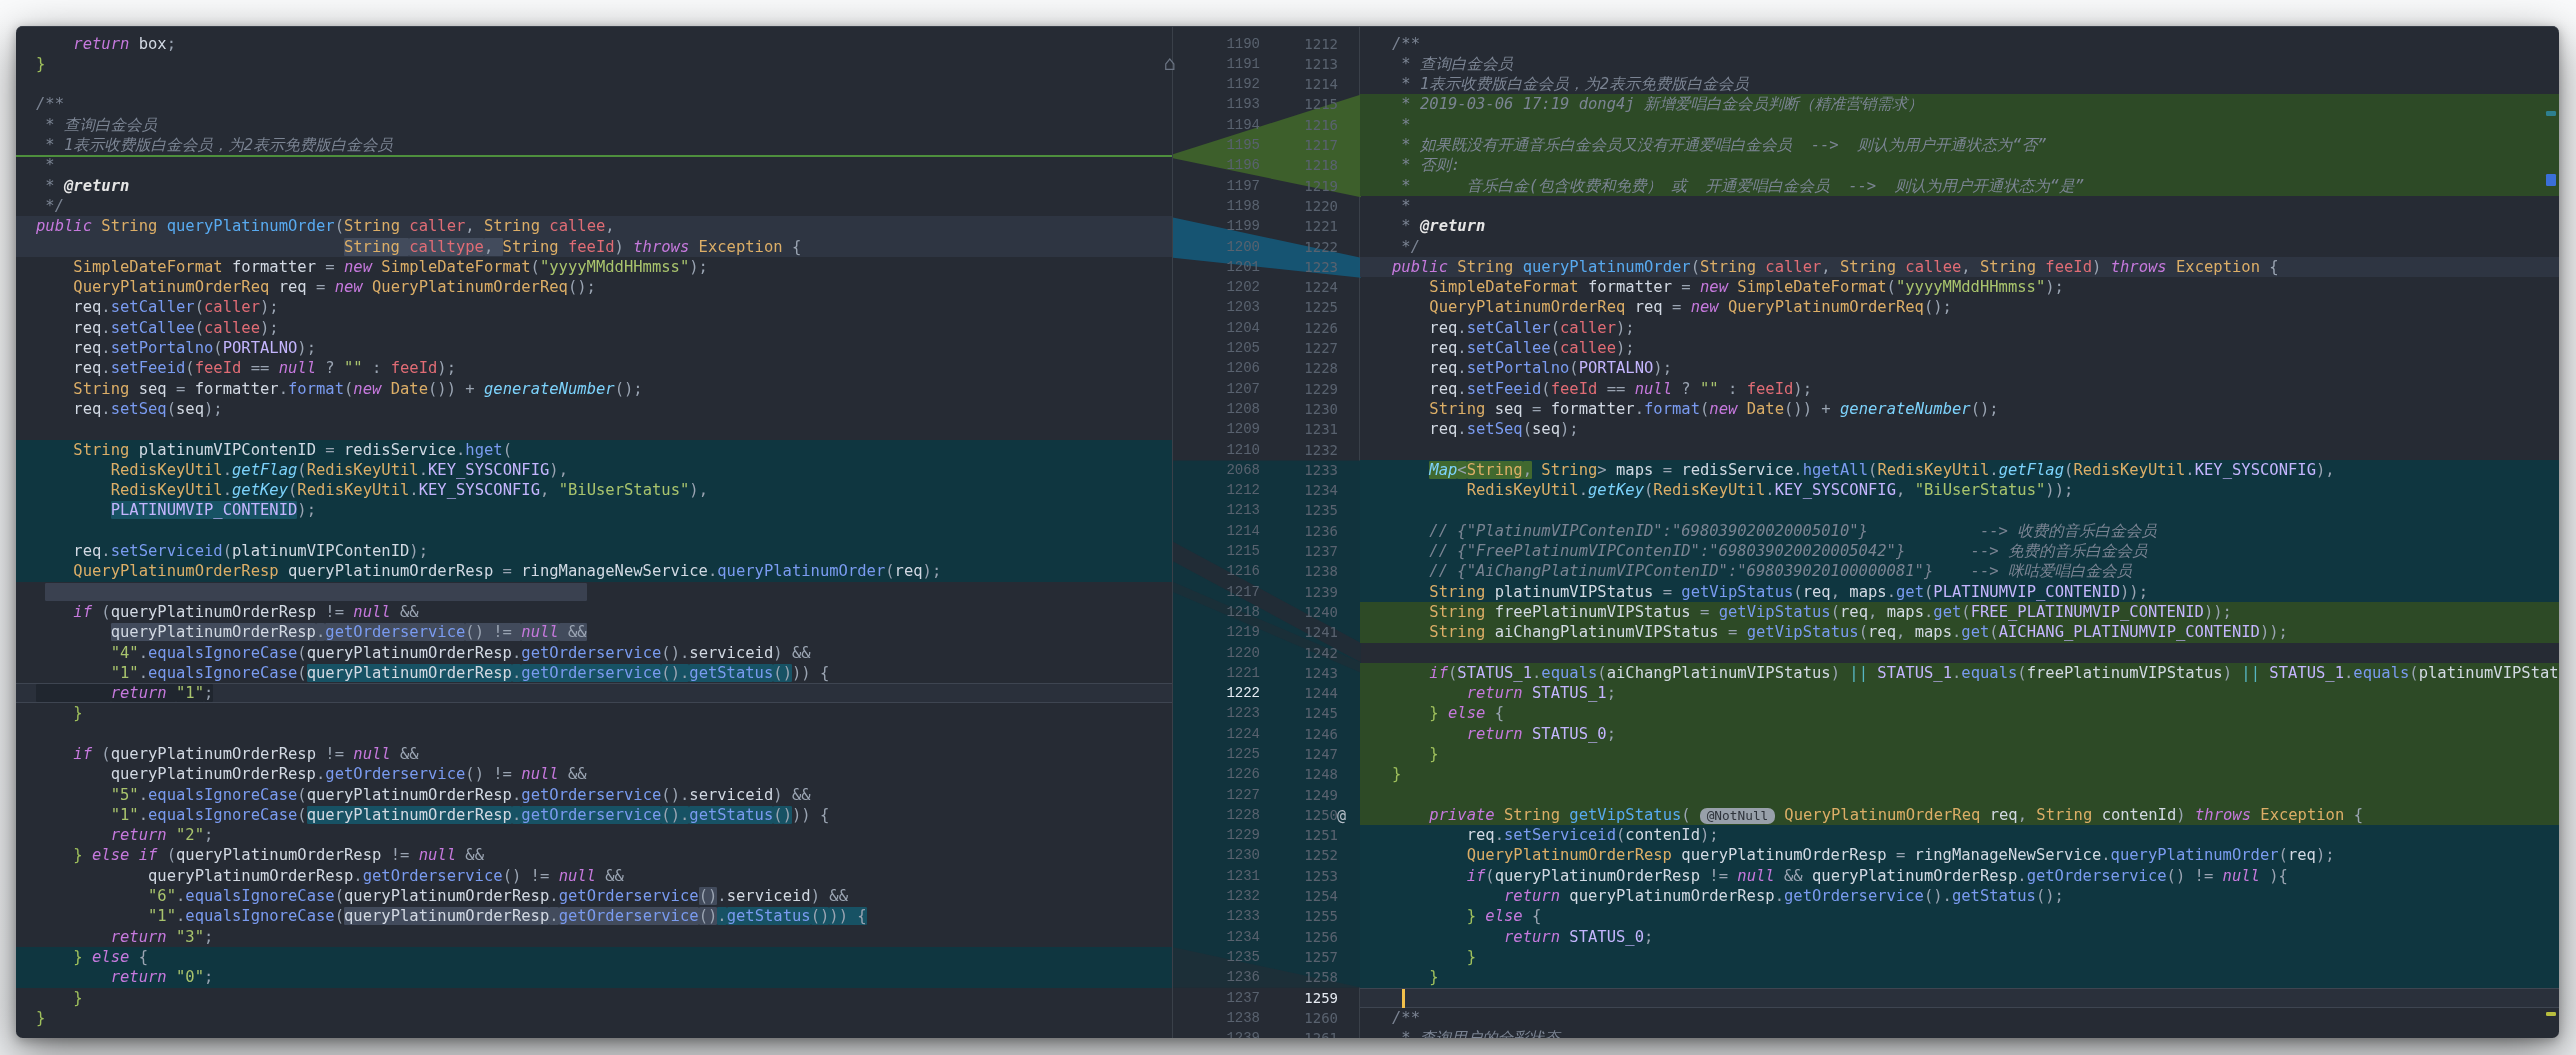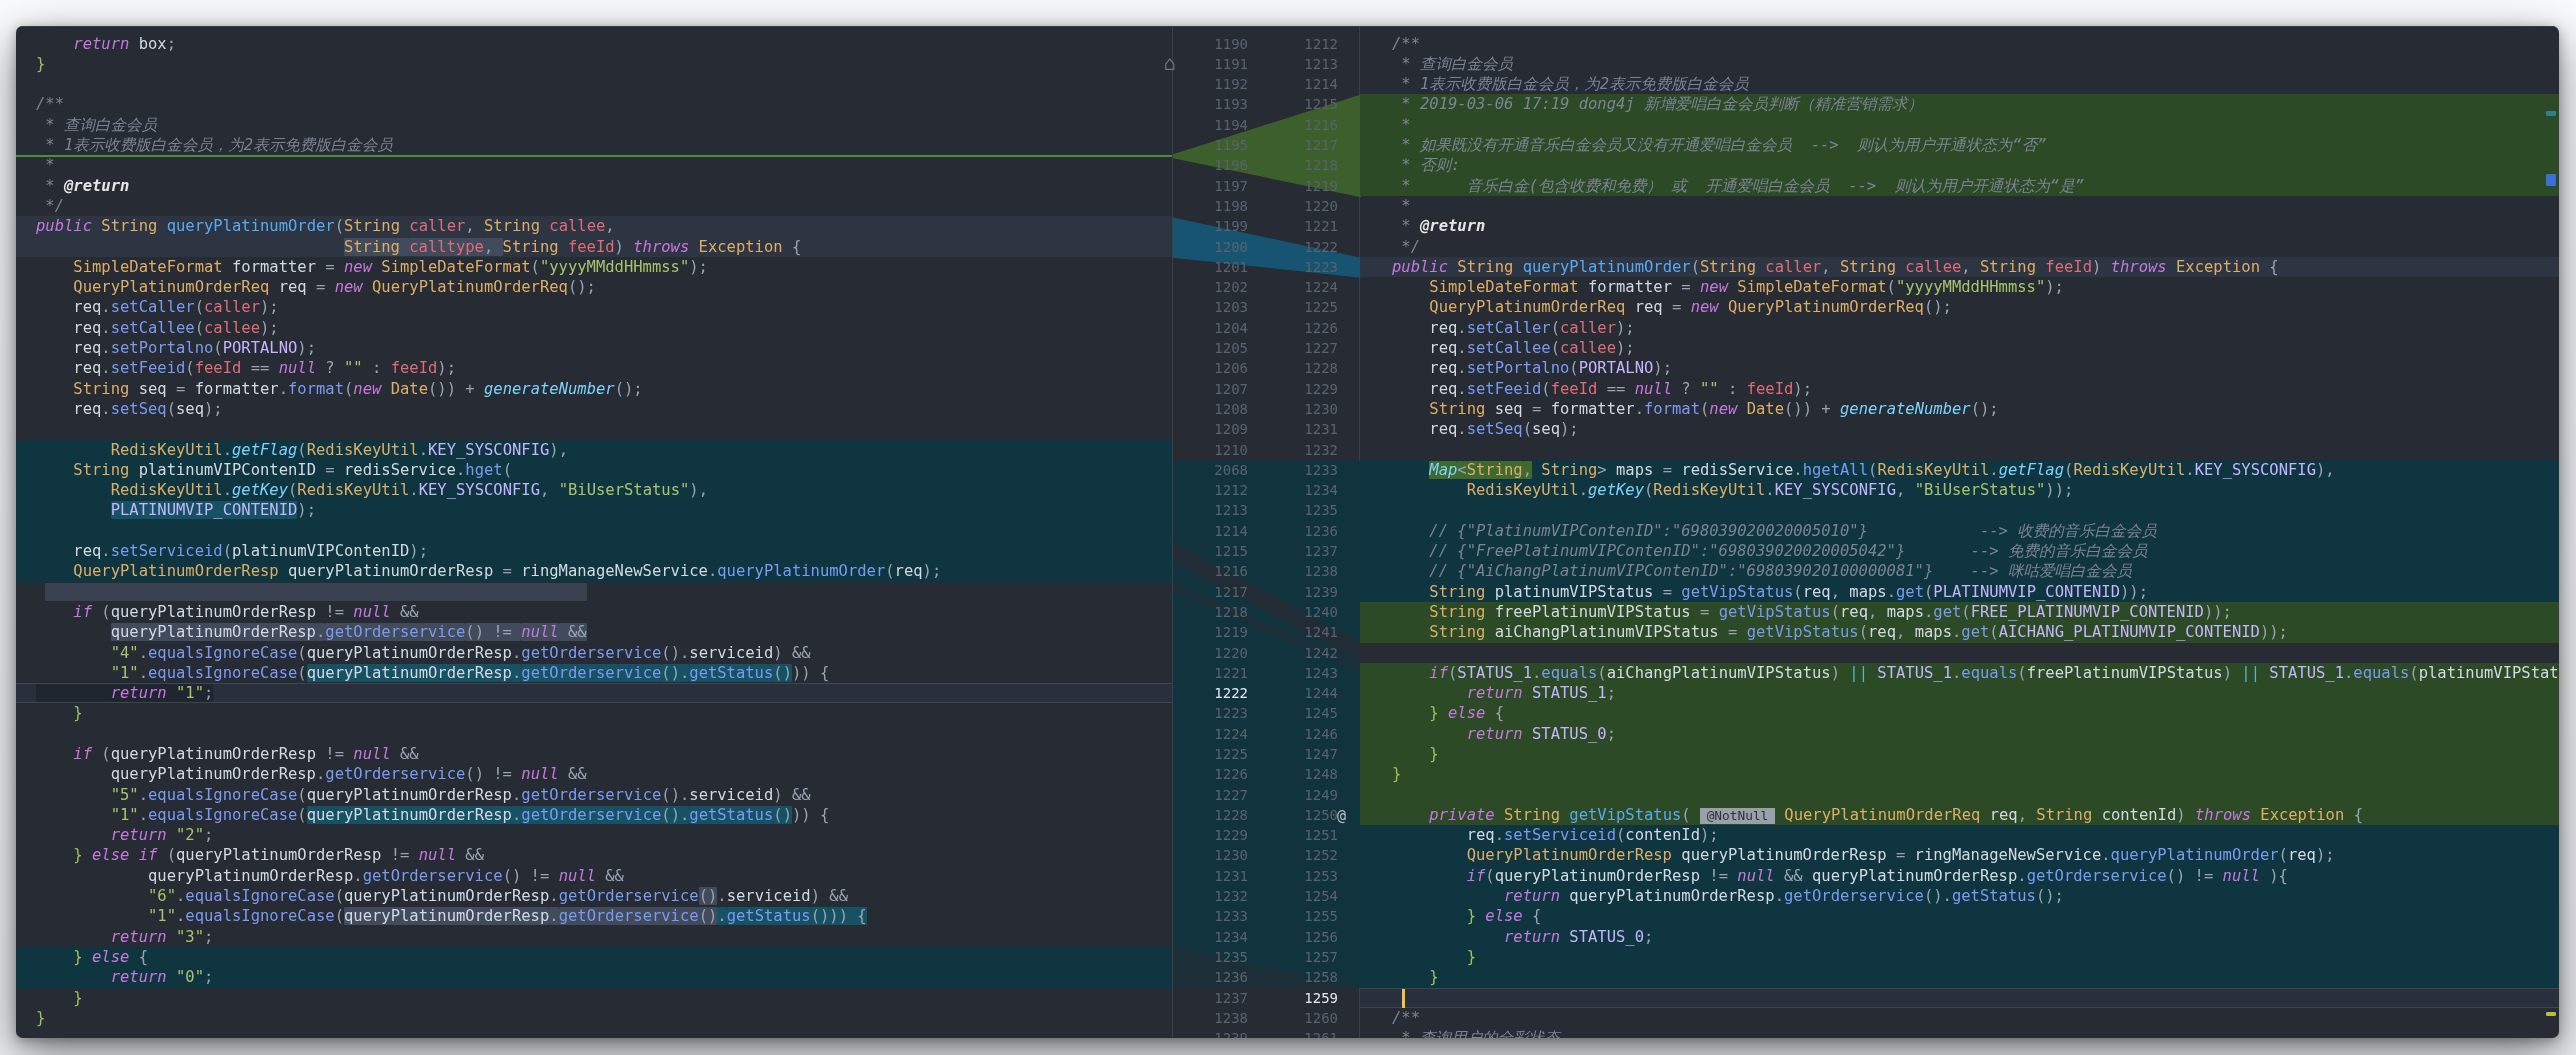--- a/index.html
+++ b/index.html
@@ -38,33 +38,33 @@
   .tk-fn{color:#7a9bf0;}
   .tk-pa{color:#e06c75;}
   .tk-co{color:#c4b5fd;}
   .tk-st{color:#a9c46d;}
   .tk-pl{color:#d2d9e3;}
   .tk-pu{color:#9aa4b2;}
   .tk-op{color:#56b6c2;}
   .tk-cm{color:#7b8493;font-style:italic;}
   .tk-br{color:#9fc05c;}
   .tk-sp{color:#d2d9e3;}
-  .tk-pill{display:inline-block;background:#98a0aa;color:#2e333b;border-radius:0;
+  .tk-pill{display:inline-block;background:#98a0aa;color:#2e333b;border-radius:7px;
     padding:0 6.7px;font-size:12.8px;line-height:16px;font-style:normal;}
   
   .bg-fg{background:#424b5c;border-radius:1.3px;}
   .bg-tf{background:#175264;border-radius:1.3px;}
   .bg-gf{background:#41692f;border-radius:1.3px;}
   .bg-dk{background:#20262f;border-radius:1.3px;}
   .bg-gb{background:#3a4150;border-radius:1.3px;}
   
   .lncol{position:absolute;top:8px;width:47px;}
   .lncol .ln{height:20.3px;line-height:20.3px;text-align:right;color:#59626f;font-size:14px;}
   .lncol .ln.cur{color:#e6ebf3;}
-  .lncol-left{left:28px;}
+  .lncol-left{left:40px;font-family:Liberation Mono, monospace;}
   .lncol-right{left:118px;}
   .anno{position:absolute;left:164px;color:#b9c0ca;font-size:15px;height:20.3px;line-height:20.3px;}
   .anchor{position:absolute;left:-9.4px;top:27px;color:#6a7382;font-size:20px;line-height:20px;}
   .insline{position:absolute;left:0;width:1156px;height:2px;background:#4e8f3d;}
   .caret{position:absolute;width:2.7px;height:19px;background:#f2c04b;}
   .marks{position:absolute;right:3.4px;top:0;width:9.4px;height:1012px;}
   .marks div{position:absolute;left:0;width:9.4px;border-radius:1.3px;}
 </style>
 </head>
 <body>
@@ -86,22 +86,22 @@
         <div class="row r-chg"><span class="tk-sp">                                 </span><span class="tk-ty bg-fg">String </span><span class="tk-pa bg-fg">calltype</span><span class="tk-pu bg-fg">, </span><span class="tk-ty">String </span><span class="tk-pa">feeId</span><span class="tk-pu">) </span><span class="tk-kw">throws </span><span class="tk-ty">Exception</span><span class="tk-pu"> {</span></div>
         <div class="row"><span class="tk-sp">    </span><span class="tk-ty">SimpleDateFormat</span><span class="tk-pl"> formatter </span><span class="tk-pu">= </span><span class="tk-kw">new </span><span class="tk-ty">SimpleDateFormat</span><span class="tk-pu">(</span><span class="tk-st">"yyyyMMddHHmmss"</span><span class="tk-pu">);</span></div>
         <div class="row"><span class="tk-sp">    </span><span class="tk-ty">QueryPlatinumOrderReq</span><span class="tk-pl"> req </span><span class="tk-pu">= </span><span class="tk-kw">new </span><span class="tk-ty">QueryPlatinumOrderReq</span><span class="tk-pu">();</span></div>
         <div class="row"><span class="tk-sp">    </span><span class="tk-pl">req</span><span class="tk-pu">.</span><span class="tk-fn">setCaller</span><span class="tk-pu">(</span><span class="tk-pa">caller</span><span class="tk-pu">);</span></div>
         <div class="row"><span class="tk-sp">    </span><span class="tk-pl">req</span><span class="tk-pu">.</span><span class="tk-fn">setCallee</span><span class="tk-pu">(</span><span class="tk-pa">callee</span><span class="tk-pu">);</span></div>
         <div class="row"><span class="tk-sp">    </span><span class="tk-pl">req</span><span class="tk-pu">.</span><span class="tk-fn">setPortalno</span><span class="tk-pu">(</span><span class="tk-co">PORTALNO</span><span class="tk-pu">);</span></div>
         <div class="row"><span class="tk-sp">    </span><span class="tk-pl">req</span><span class="tk-pu">.</span><span class="tk-fn">setFeeid</span><span class="tk-pu">(</span><span class="tk-pa">feeId</span><span class="tk-pu"> == </span><span class="tk-kw">null</span><span class="tk-pu"> ? </span><span class="tk-st">""</span><span class="tk-pu"> : </span><span class="tk-pa">feeId</span><span class="tk-pu">);</span></div>
         <div class="row"><span class="tk-sp">    </span><span class="tk-ty">String</span><span class="tk-pl"> seq </span><span class="tk-pu">= </span><span class="tk-pl">formatter</span><span class="tk-pu">.</span><span class="tk-fn">format</span><span class="tk-pu">(</span><span class="tk-kw">new </span><span class="tk-ty">Date</span><span class="tk-pu">()) + </span><span class="tk-sf">generateNumber</span><span class="tk-pu">();</span></div>
         <div class="row"><span class="tk-sp">    </span><span class="tk-pl">req</span><span class="tk-pu">.</span><span class="tk-fn">setSeq</span><span class="tk-pu">(</span><span class="tk-pl">seq</span><span class="tk-pu">);</span></div>
         <div class="row"></div>
+        <div class="row r-teal"><span class="tk-sp">    </span><span class="tk-ty">String</span><span class="tk-pl"> platinumVIPContenID </span><span class="tk-pu">= </span><span class="tk-pl">redisService</span><span class="tk-pu">.</span><span class="tk-fn">hget</span><span class="tk-pu">(</span></div>
         <div class="row r-teal"><span class="tk-sp">        </span><span class="tk-ty">RedisKeyUtil</span><span class="tk-pu">.</span><span class="tk-sf">getFlag</span><span class="tk-pu">(</span><span class="tk-ty">RedisKeyUtil</span><span class="tk-pu">.</span><span class="tk-co">KEY_SYSCONFIG</span><span class="tk-pu">),</span></div>
-        <div class="row r-teal"><span class="tk-sp">    </span><span class="tk-ty">String</span><span class="tk-pl"> platinumVIPContenID </span><span class="tk-pu">= </span><span class="tk-pl">redisService</span><span class="tk-pu">.</span><span class="tk-fn">hget</span><span class="tk-pu">(</span></div>
         <div class="row r-teal"><span class="tk-sp">        </span><span class="tk-ty">RedisKeyUtil</span><span class="tk-pu">.</span><span class="tk-sf">getKey</span><span class="tk-pu">(</span><span class="tk-ty">RedisKeyUtil</span><span class="tk-pu">.</span><span class="tk-co">KEY_SYSCONFIG</span><span class="tk-pu">, </span><span class="tk-st">"BiUserStatus"</span><span class="tk-pu">),</span></div>
         <div class="row r-teal"><span class="tk-sp">        </span><span class="tk-co bg-tf">PLATINUMVIP_CONTENID</span><span class="tk-pu">);</span></div>
         <div class="row r-teal"></div>
         <div class="row r-teal"><span class="tk-sp">    </span><span class="tk-pl">req</span><span class="tk-pu">.</span><span class="tk-fn">setServiceid</span><span class="tk-pu">(</span><span class="tk-pl">platinumVIPContenID</span><span class="tk-pu">);</span></div>
         <div class="row r-teal"><span class="tk-sp">    </span><span class="tk-ty">QueryPlatinumOrderResp</span><span class="tk-pl"> queryPlatinumOrderResp </span><span class="tk-pu">= </span><span class="tk-pl">ringManageNewService</span><span class="tk-pu">.</span><span class="tk-fn">queryPlatinumOrder</span><span class="tk-pu">(</span><span class="tk-pl">req</span><span class="tk-pu">);</span></div>
         <div class="row"><span class="tk-sp"> </span><span class="tk-sp bg-gb">                                                          </span></div>
         <div class="row"><span class="tk-sp">    </span><span class="tk-kw">if </span><span class="tk-pu">(</span><span class="tk-pl">queryPlatinumOrderResp</span><span class="tk-pu"> != </span><span class="tk-kw">null</span><span class="tk-pu"> &amp;&amp;</span></div>
         <div class="row"><span class="tk-sp">        </span><span class="tk-pl bg-fg">queryPlatinumOrderResp</span><span class="tk-pu bg-fg">.</span><span class="tk-fn bg-fg">getOrderservice</span><span class="tk-pu bg-fg">() != </span><span class="tk-kw bg-fg">null</span><span class="tk-pu bg-fg"> &amp;&amp;</span></div>
         <div class="row"><span class="tk-sp">        </span><span class="tk-st">"4"</span><span class="tk-pu">.</span><span class="tk-fn">equalsIgnoreCase</span><span class="tk-pu">(</span><span class="tk-pl">queryPlatinumOrderResp</span><span class="tk-pu">.</span><span class="tk-fn">getOrderservice</span><span class="tk-pu">().</span><span class="tk-pl">serviceid</span><span class="tk-pu">) &amp;&amp;</span></div>
         <div class="row"><span class="tk-sp">        </span><span class="tk-st">"1"</span><span class="tk-pu">.</span><span class="tk-fn">equalsIgnoreCase</span><span class="tk-pu">(</span><span class="tk-pl bg-tf">queryPlatinumOrderResp</span><span class="tk-pu bg-tf">.</span><span class="tk-fn bg-tf">getOrderservice</span><span class="tk-pu bg-tf">().</span><span class="tk-fn bg-tf">getStatus</span><span class="tk-pu bg-tf">()</span><span class="tk-pu">)) {</span></div>

